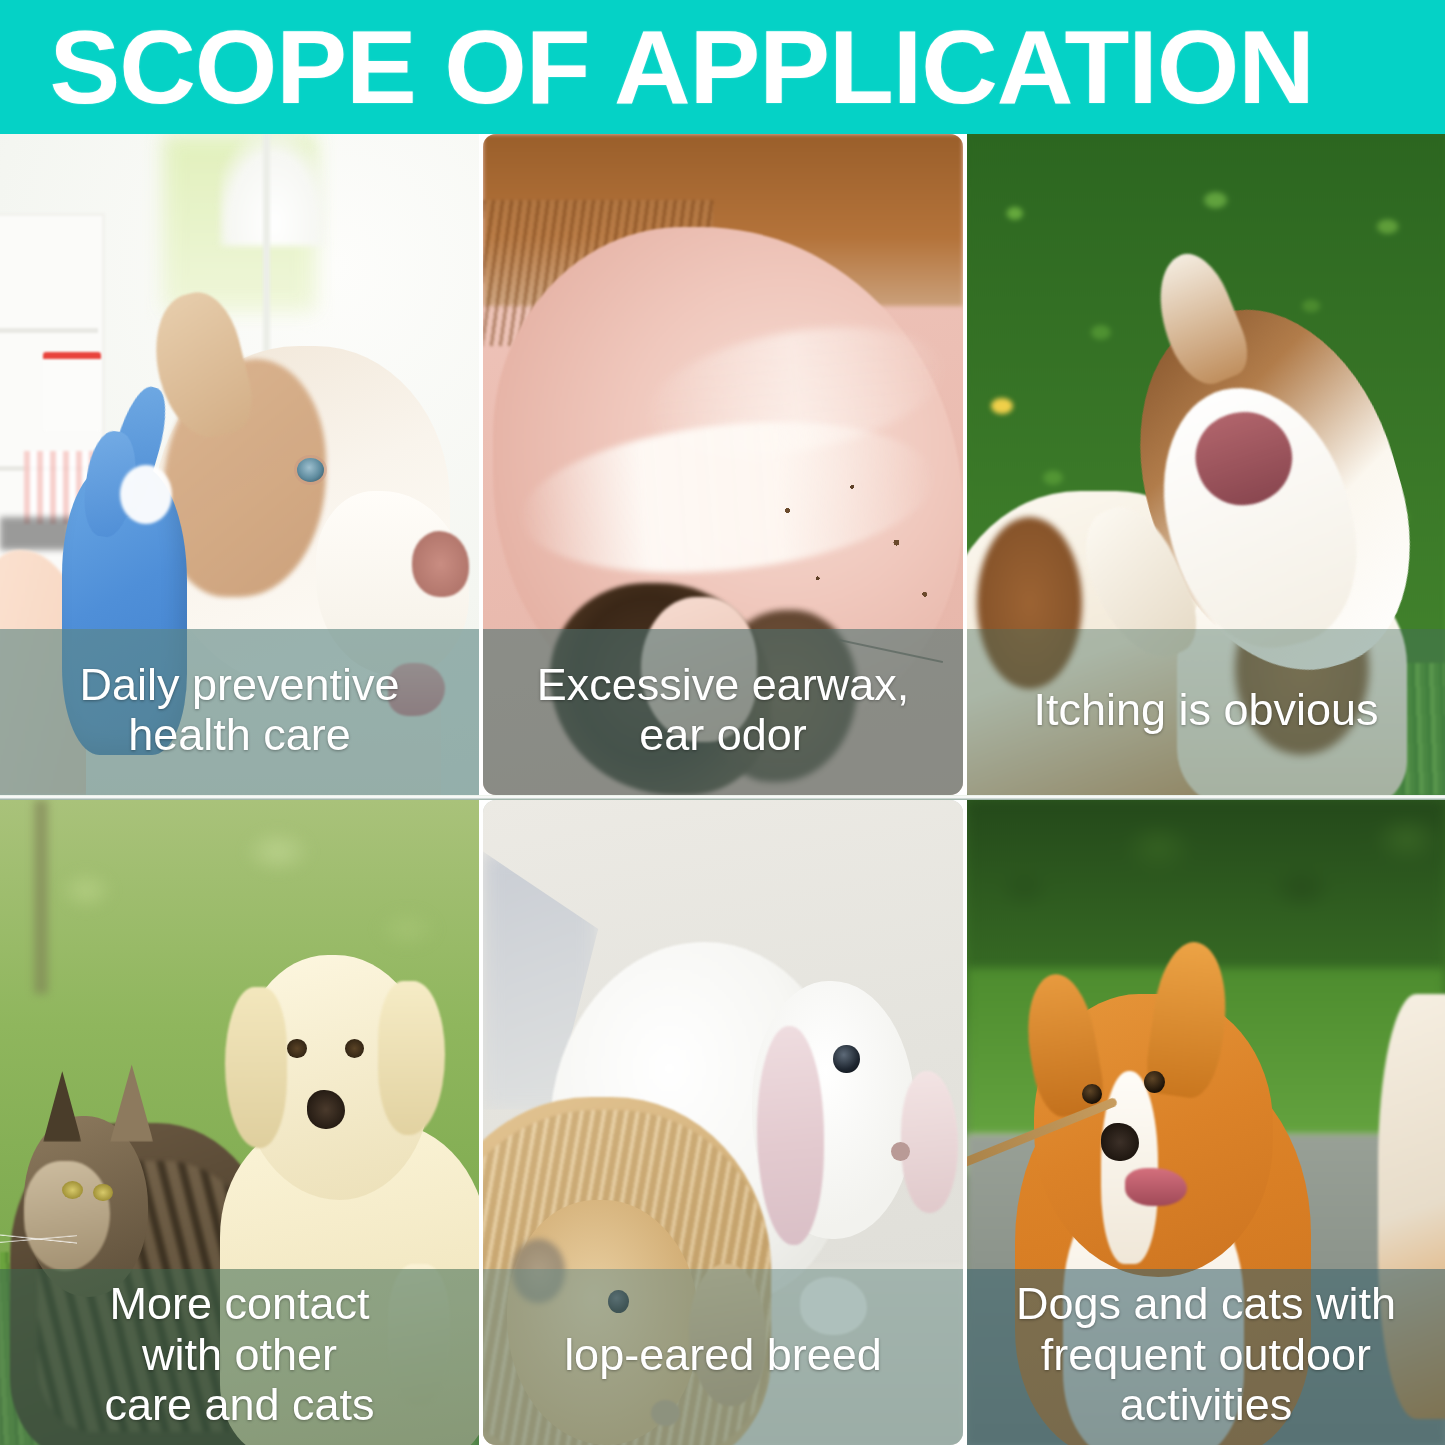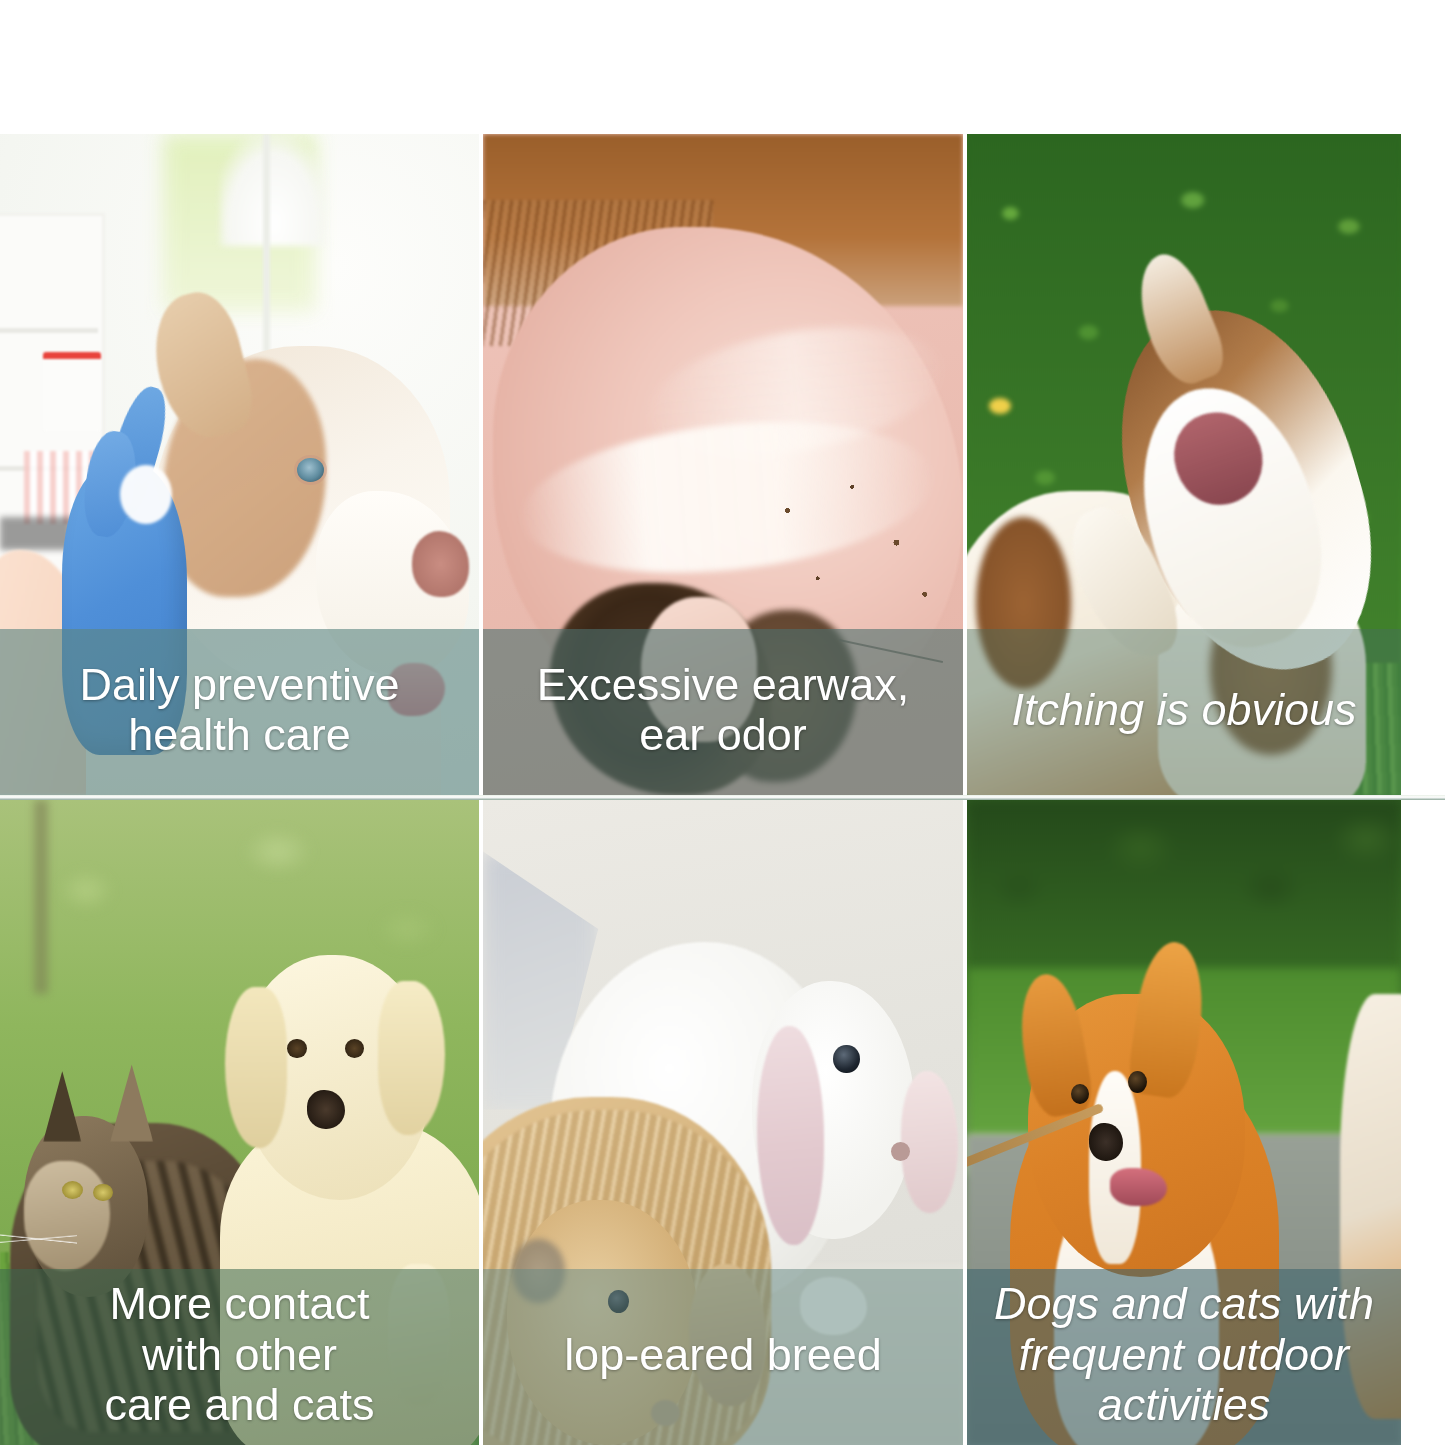--- a/index.html
+++ b/index.html
@@ -19,22 +19,22 @@
     transform:scaleX(1.03); transform-origin:left center;
     text-shadow:0 0 2px rgba(255,255,255,.35);
   }
 
   
   .grid{ position:absolute; left:0; top:134px; width:1445px; height:1311px; }
   .cell{ position:absolute; overflow:hidden; background:#cfd6d2; }
   .r1{ top:0;   height:661px; }
   .r2{ top:666px; height:645px; }
   .c1{ left:0;   width:479px; }
-  .c2{ left:483px; width:480px; }
-  .c3{ left:967px; width:434px;font-style:italic; }
+  .c2{ left:483px; width:480px;border-radius:13px; }
+  .c3{ left:967px; width:478px; }
 
   .photo{ position:absolute; inset:0; overflow:hidden; }
 
   
   .caption{
     position:absolute; left:0; right:0; bottom:0;
     display:flex; align-items:center; justify-content:center;
     color:#ffffff; text-align:center; line-height:1.12;
     font-size:45px; padding:10px 12px 14px;
     text-shadow:0 1px 3px rgba(0,0,0,.35);
@@ -361,20 +361,23 @@
       transform:rotate(-22deg); transform-origin:left center; filter:blur(.5px); }
   .p6 .corgi2{ position:absolute; right:-6%; top:30%; width:20%; height:66%;
       background:linear-gradient(160deg,#f6efe2 0%,#e7dcc9 50%,#d98427 100%);
       border-radius:40% 30% 25% 40%; filter:blur(1.6px); }
 </style>
 </head>
 <body>
 
 <div class="poster">
 
+  <div class="banner">
+    <div class="banner-title">SCOPE OF APPLICATION</div>
+  </div>
 
   <div class="grid">
 
     <div class="cell r1 c1">
       <div class="photo p1">
         <div class="wall-green"></div>
         <div class="lamp"></div>
           <div class="lamp-stem"></div>
         <div class="shelf"></div>
           <div class="jar"></div>

